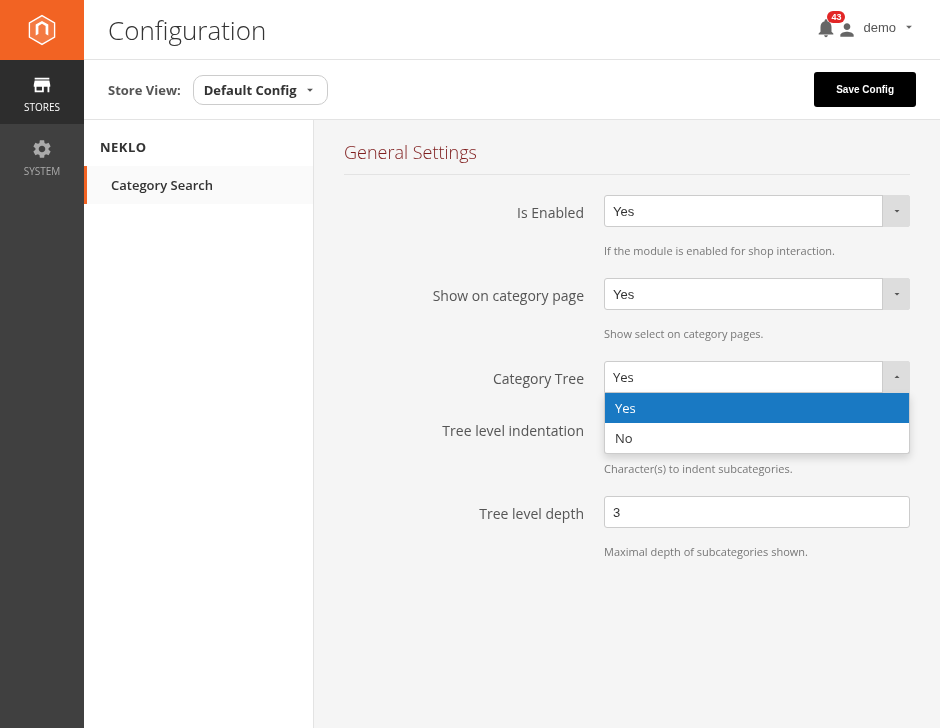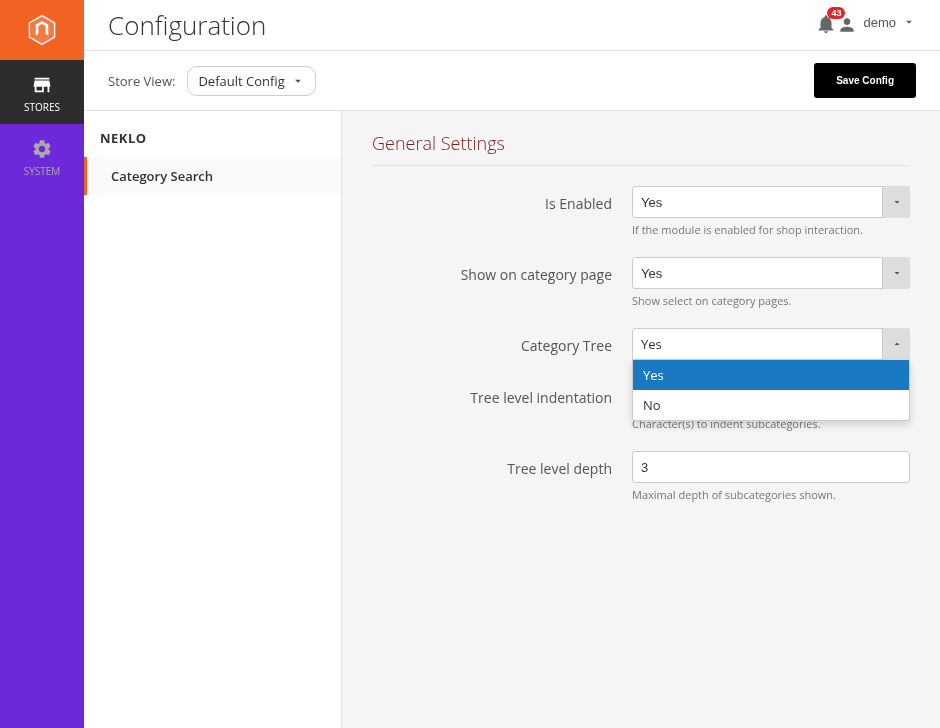--- a/index.html
+++ b/index.html
@@ -1,21 +1,21 @@
 <!DOCTYPE html>
 <html><head>
   <meta charset="utf-8">
   <style>
     * { box-sizing: border-box; margin: 0; padding: 0; }
     body { font-family: 'Open Sans', Arial, sans-serif; font-size: 13px; background: #f5f5f5; color: #333; display: flex; height: 728px; overflow: hidden; }
 
     
     .sidebar {
       width: 84px;
-      background: #6d28d9;
+      background: #404040;
       display: flex;
       flex-direction: column;
       align-items: center;
       padding-top: 0;
       flex-shrink: 0;
     }
     .sidebar-logo {
       width: 84px;
       height: 60px;
       background: #f26323;
@@ -50,21 +50,21 @@
       flex: 1;
       display: flex;
       flex-direction: column;
       overflow: hidden;
     }
 
     
     .header {
       background: #fff;
       padding: 0 24px;
-      height: 51px;
+      height: 60px;
       display: flex;
       align-items: center;
       justify-content: space-between;
       border-bottom: 1px solid #e3e3e3;
       flex-shrink: 0;
     }
     .header-title {
       font-size: 26px;
       font-weight: 300;
       color: #333;
@@ -111,20 +111,21 @@
       justify-content: space-between;
       border-bottom: 1px solid #e3e3e3;
       flex-shrink: 0;
     }
     .store-view-left {
       display: flex;
       align-items: center;
       gap: 12px;
       font-size: 13px;
       color: #555;
+      font-weight: bold;
     }
     .store-view-select {
       display: flex;
       align-items: center;
       gap: 6px;
       border: 1px solid #ccc;
       border-radius: 10px;
       padding: 5px 10px;
       background: #fff;
       cursor: pointer;
@@ -145,21 +146,21 @@
     
     .content-area {
       display: flex;
       flex: 1;
       overflow: hidden;
       background: #f5f5f5;
     }
 
     
     .left-nav {
-      width: 258px;
+      width: 230px;
       background: #fff;
       border-right: 1px solid #e3e3e3;
       flex-shrink: 0;
       padding-top: 8px;
     }
     .left-nav-section {
       padding: 10px 16px;
       font-size: 13px;
       font-weight: 700;
       color: #333;
@@ -213,21 +214,21 @@
       padding-right: 20px;
       flex-shrink: 0;
     }
     .form-field {
       flex: 1;
       max-width: 360px;
     }
     .form-hint {
       font-size: 11px;
       color: #777;
-      margin-top: 4px;
+      margin-top: 16px;
     }
 
     
     .select-wrapper {
       position: relative;
       display: inline-block;
       width: 100%;
     }
     .select-box {
       width: 100%;

